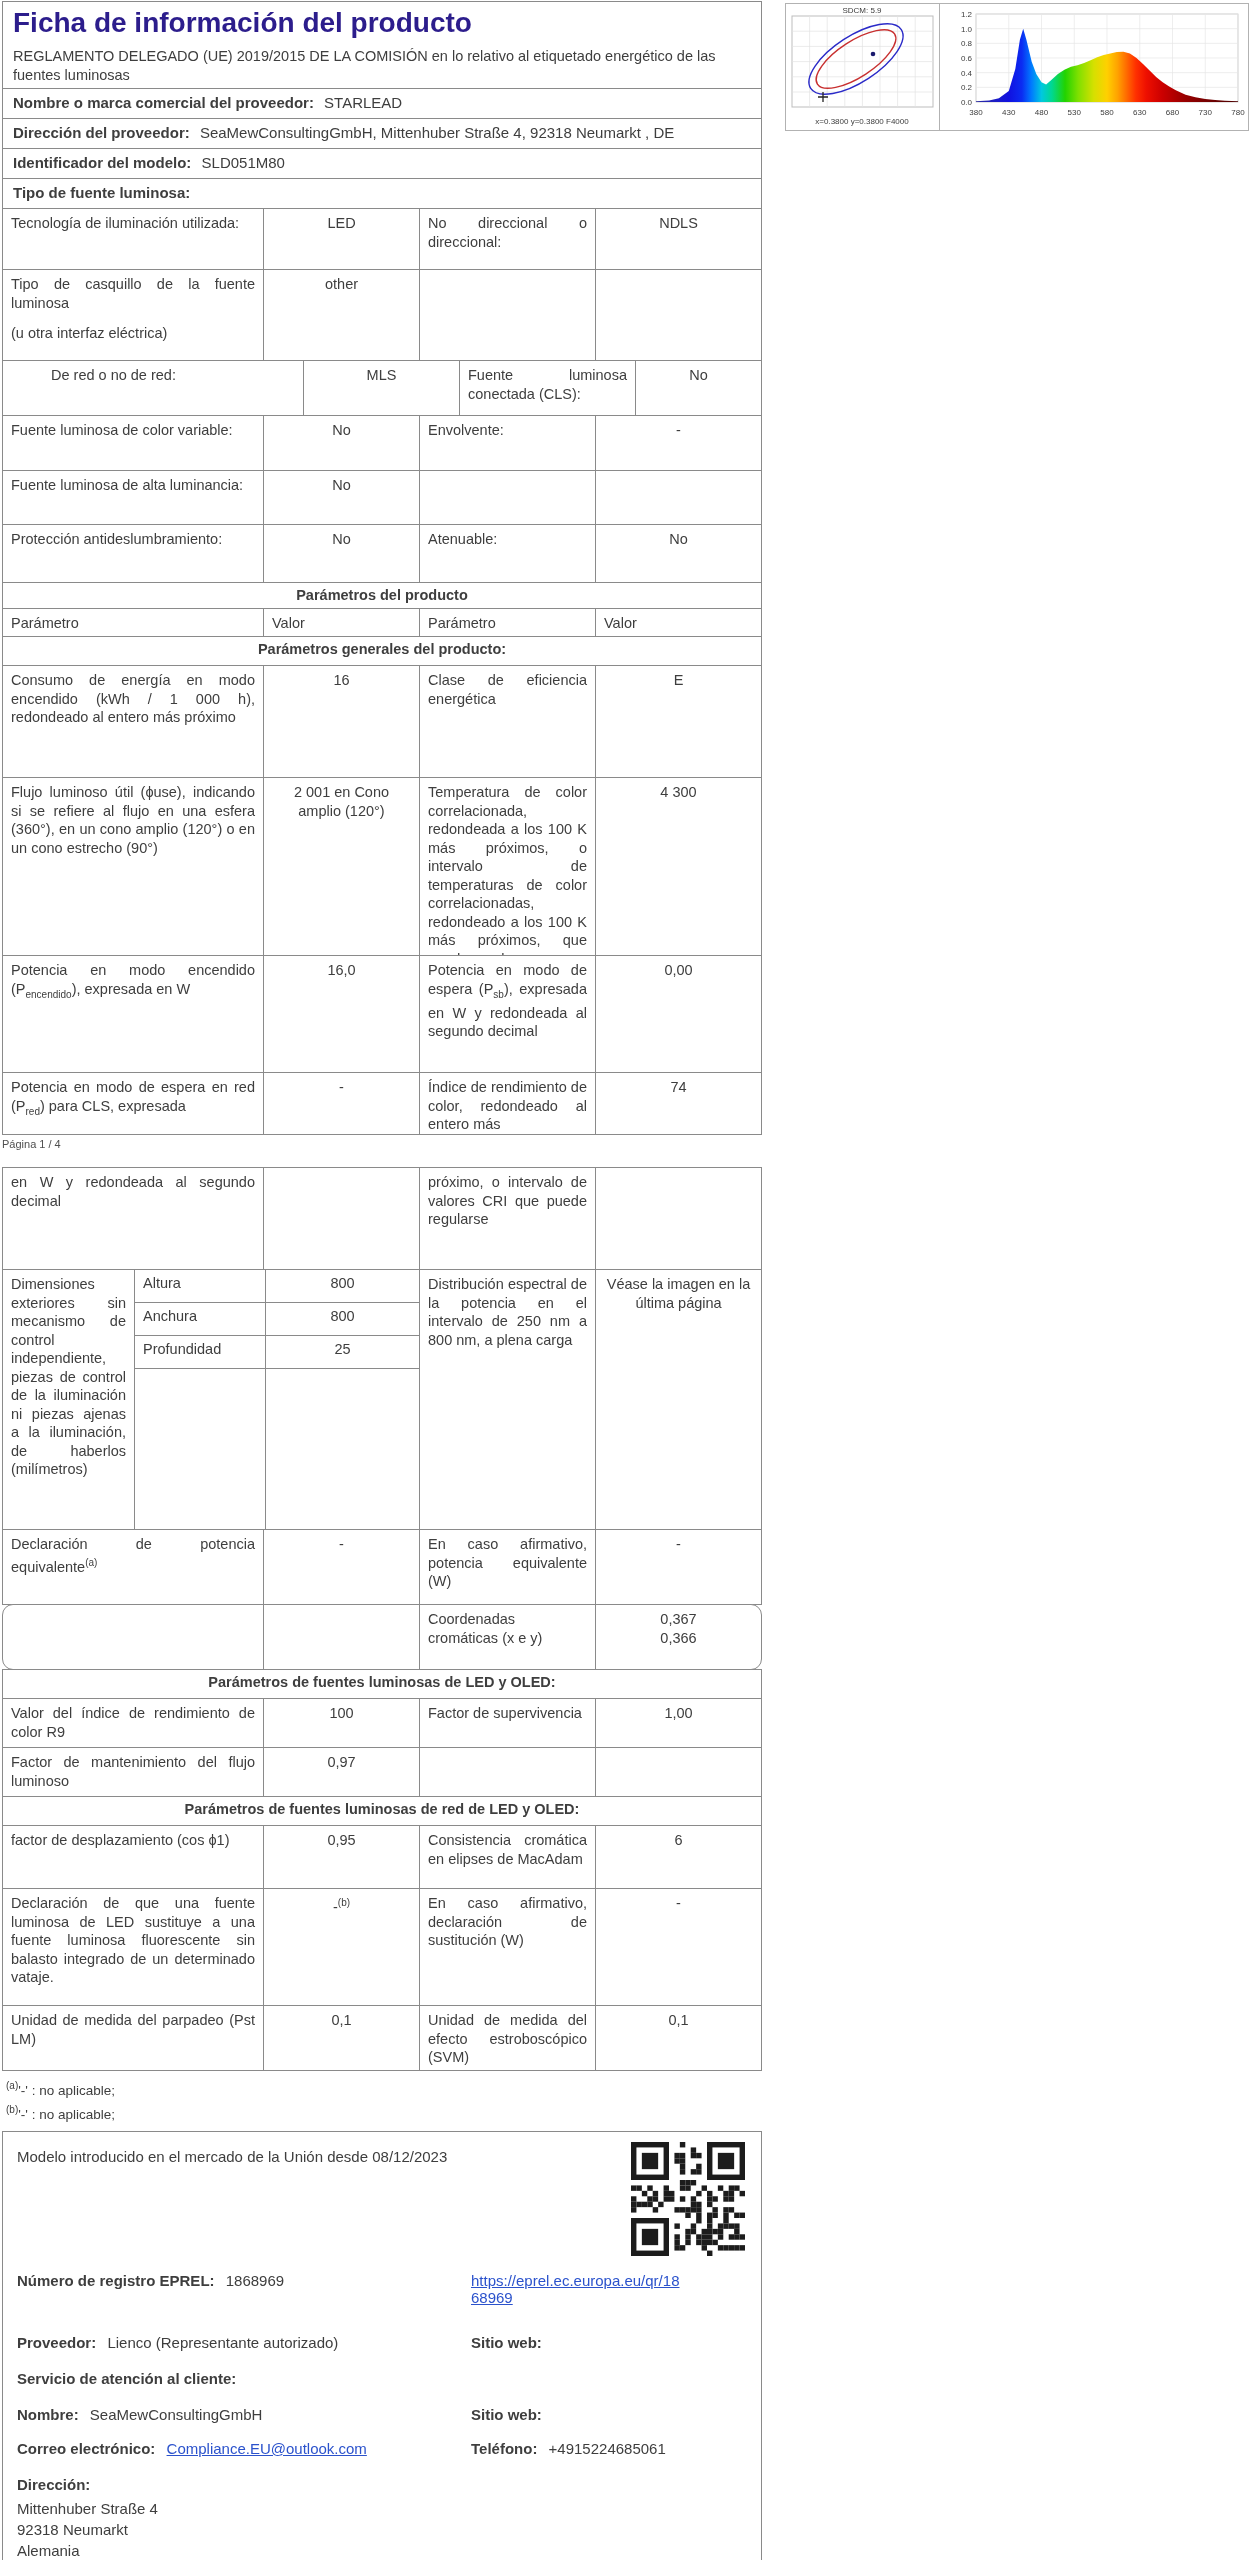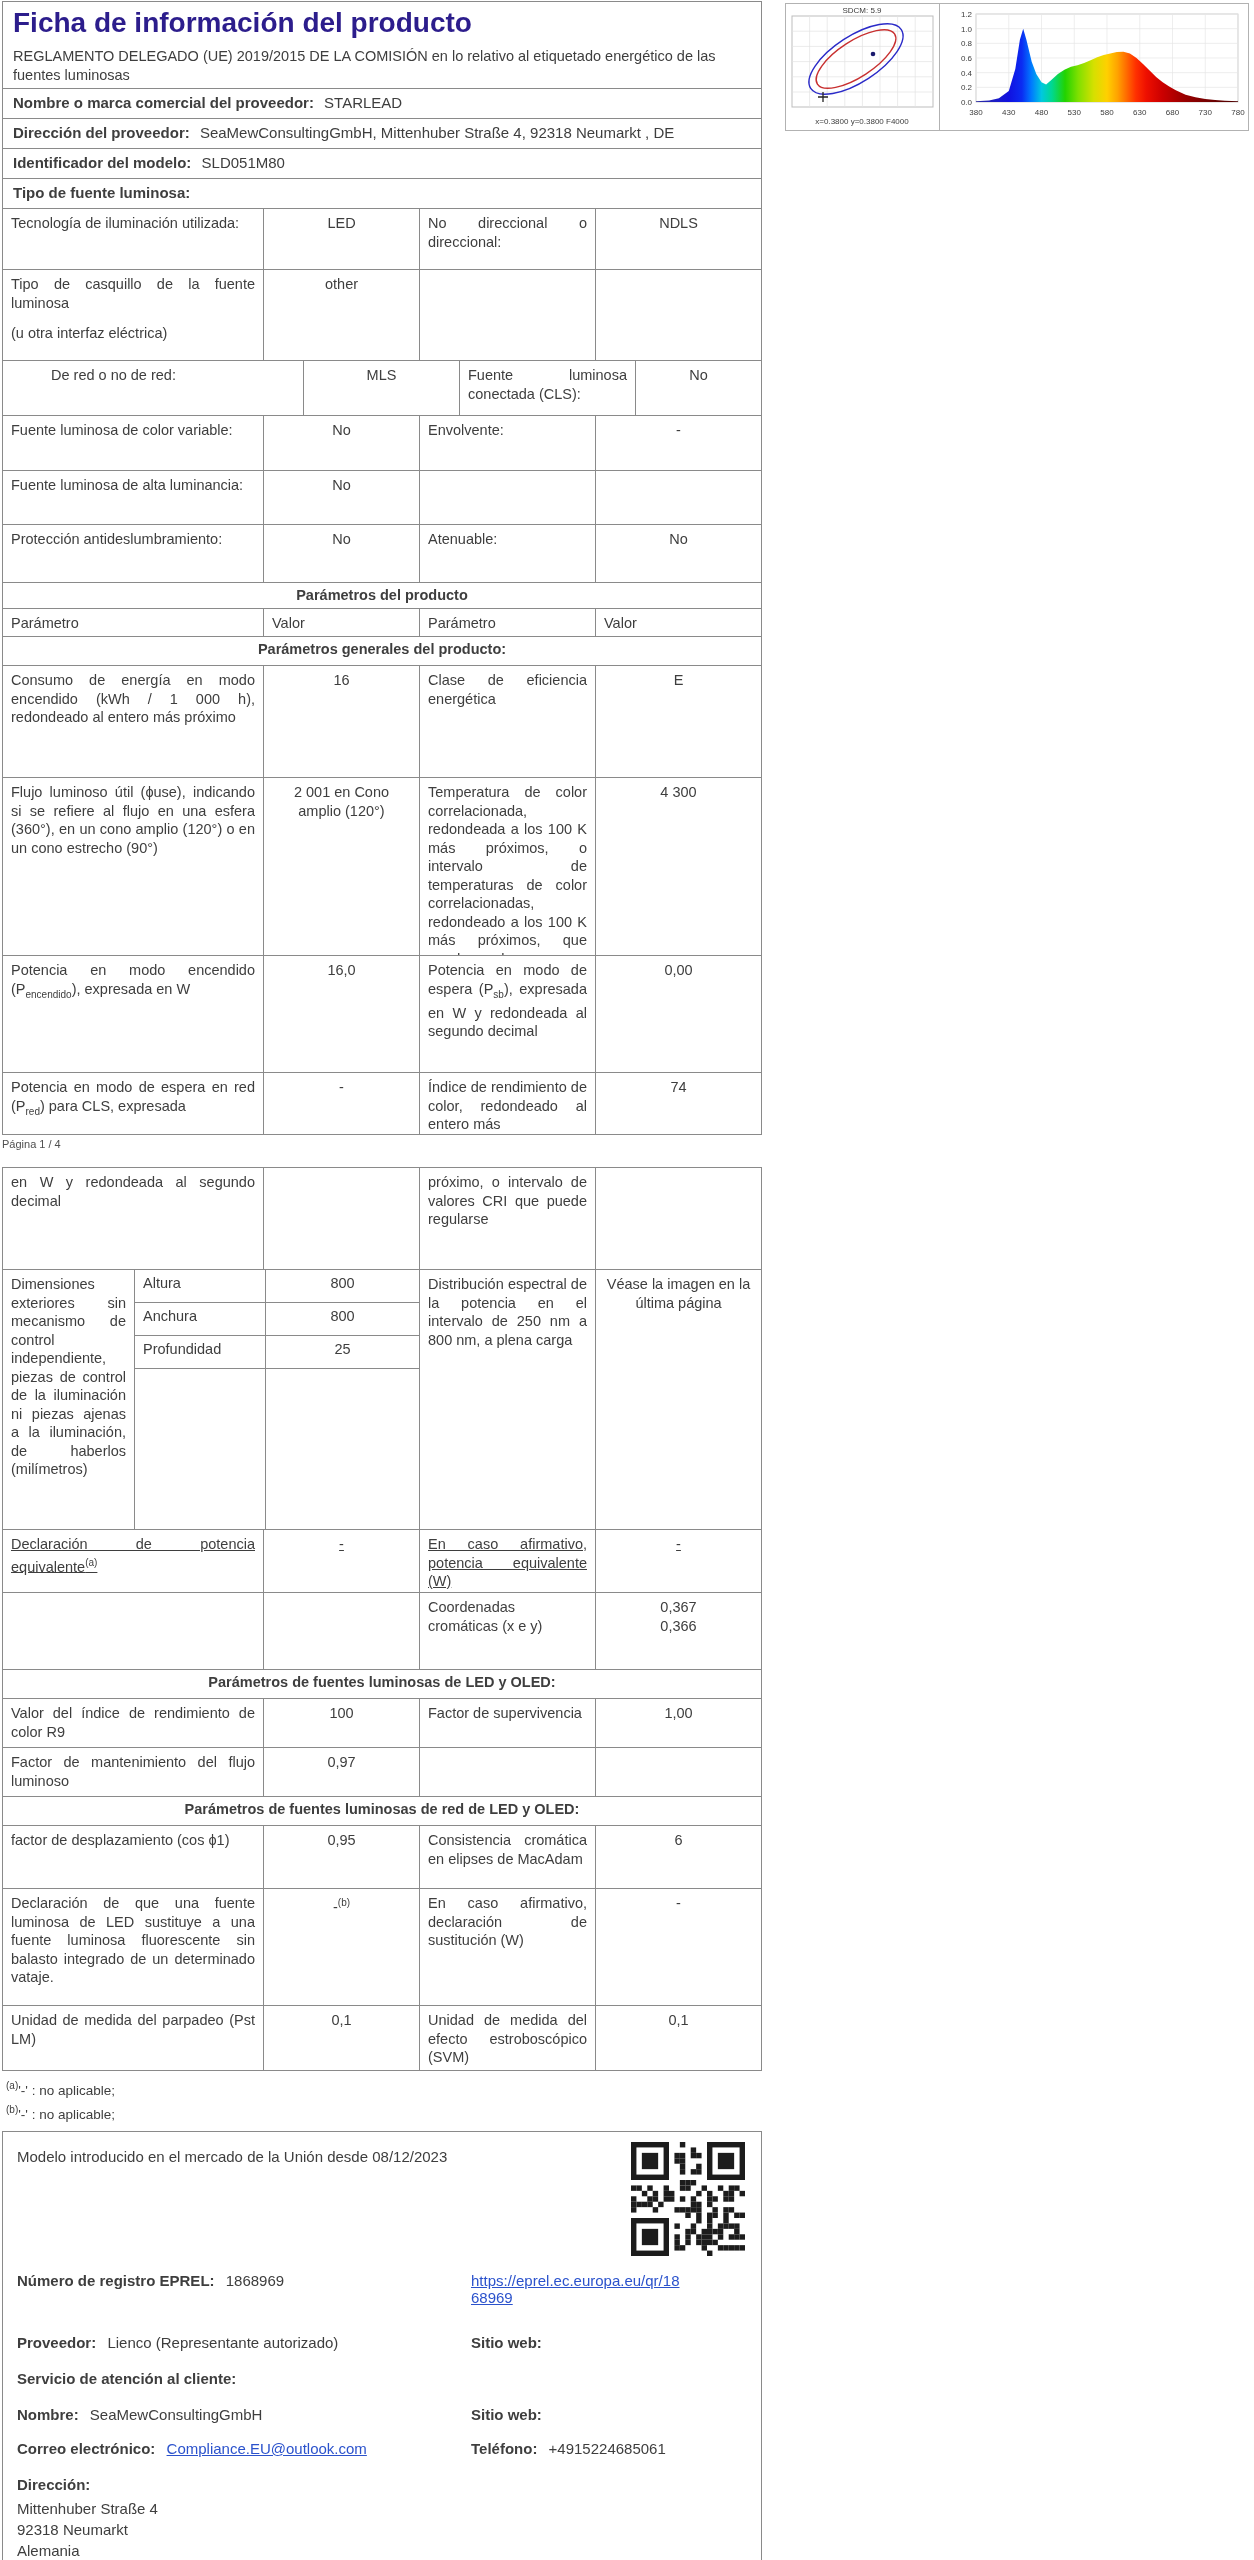--- a/index.html
+++ b/index.html
@@ -274,30 +274,30 @@
         </div>
         <div class="dimrest">
           <div class="a"></div>
           <div class="b"></div>
         </div>
       </div>
       <div class="c c3">Distribución espectral de la potencia en el intervalo de 250 nm a 800 nm, a plena carga</div>
       <div class="c c4">Véase la imagen en la última página</div>
     </div>
 
-    <div class="trow" style="height:64px;text-decoration:underline;">
+    <div class="trow" style="height:76px;">
       <div class="c c1">
         <span>Declaración de potencia equivalente</span><sup>(a)</sup>
       </div>
       <div class="c c2">-</div>
       <div class="c c3">En caso afirmativo, potencia equivalente (W)</div>
       <div class="c c4">-</div>
     </div>
 
-    <div class="trow" style="height:78px;">
+    <div class="trow" style="height:66px;border-radius:11px;">
       <div class="c c1"></div>
       <div class="c c2"></div>
       <div class="c c3">Coordenadas cromáticas (x e y)</div>
       <div class="c c4">
         <div>0,367</div>
         <div>0,366</div>
       </div>
     </div>
 
     <div class="sechead" style="height:30px;">Parámetros de fuentes luminosas de LED y OLED:</div>

